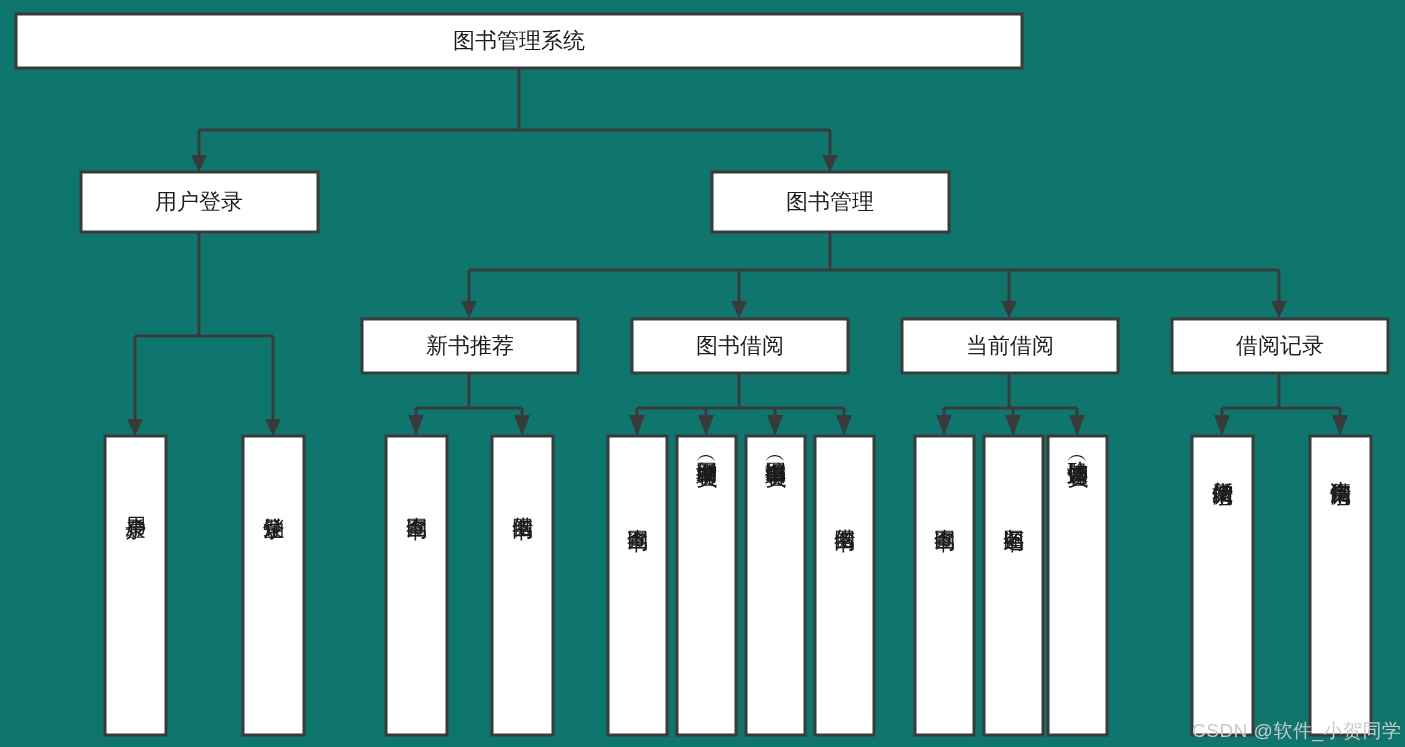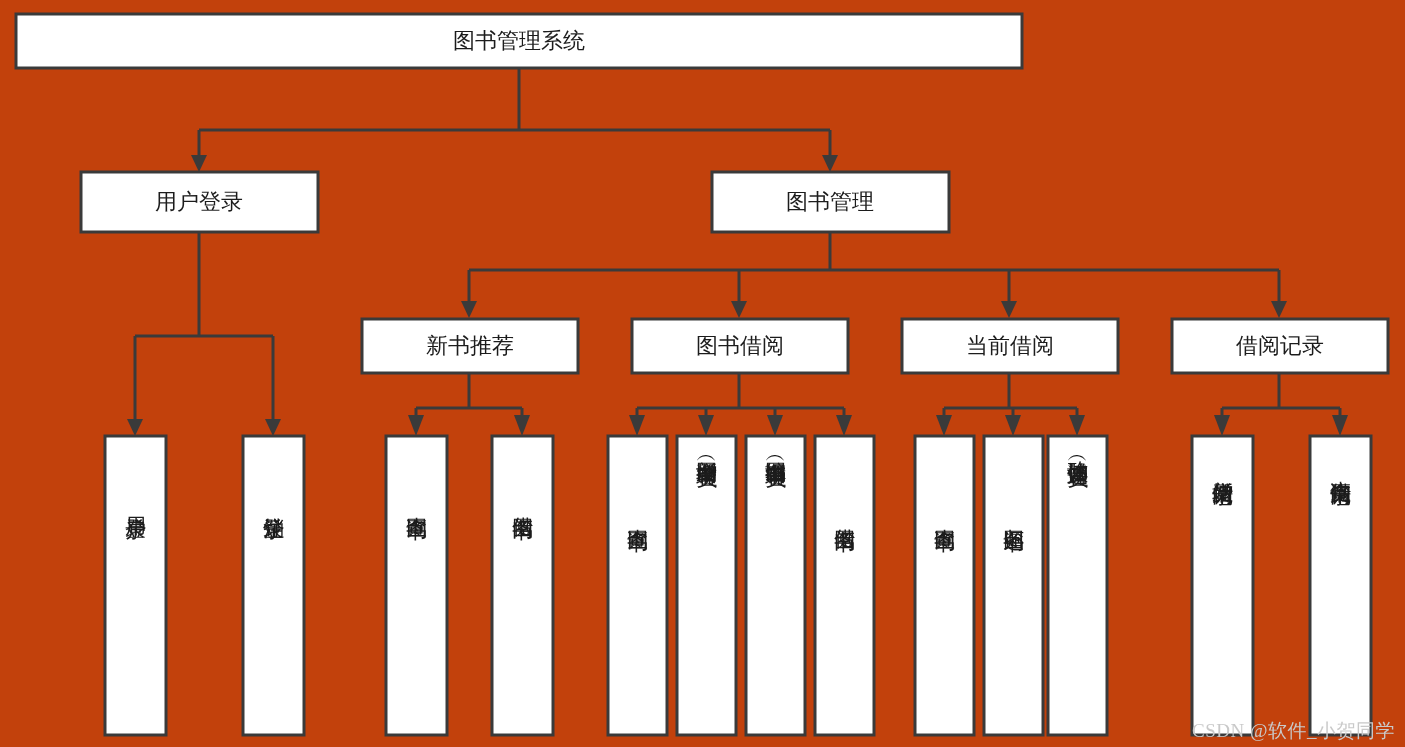--- a/index.html
+++ b/index.html
@@ -12,21 +12,21 @@
     width: 1405px;
     height: 747px;
     font-family: "Liberation Sans", "DejaVu Sans", sans-serif;
     overflow: hidden;
     position: relative;
   }
   #diagram-root {
     position: relative;
     width: 1405px;
     height: 747px;
-    background: #c2410c;
+    background: #0f766e;
   }
   svg#tree-svg {
     position: absolute;
     left: 0;
     top: 0;
     width: 1405px;
     height: 747px;
     display: block;
   }
   .node-rect {
@@ -66,21 +66,21 @@
     text-orientation: upright;
     font-family: "Liberation Sans", "DejaVu Sans", sans-serif;
     font-size: 21px;
     color: #1c1c1c;
     line-height: 1.06;
     letter-spacing: 1px;
     white-space: nowrap;
   }
   .watermark {
     position: absolute;
-    font-family: Liberation Serif, serif;
+    font-family: Liberation Sans, sans-serif;
     font-size: 19px;
     color: #c9c9c9;
     white-space: nowrap;
     letter-spacing: 0.5px;
     pointer-events: none;
   }
 </style>
 </head>
 <body>
 

